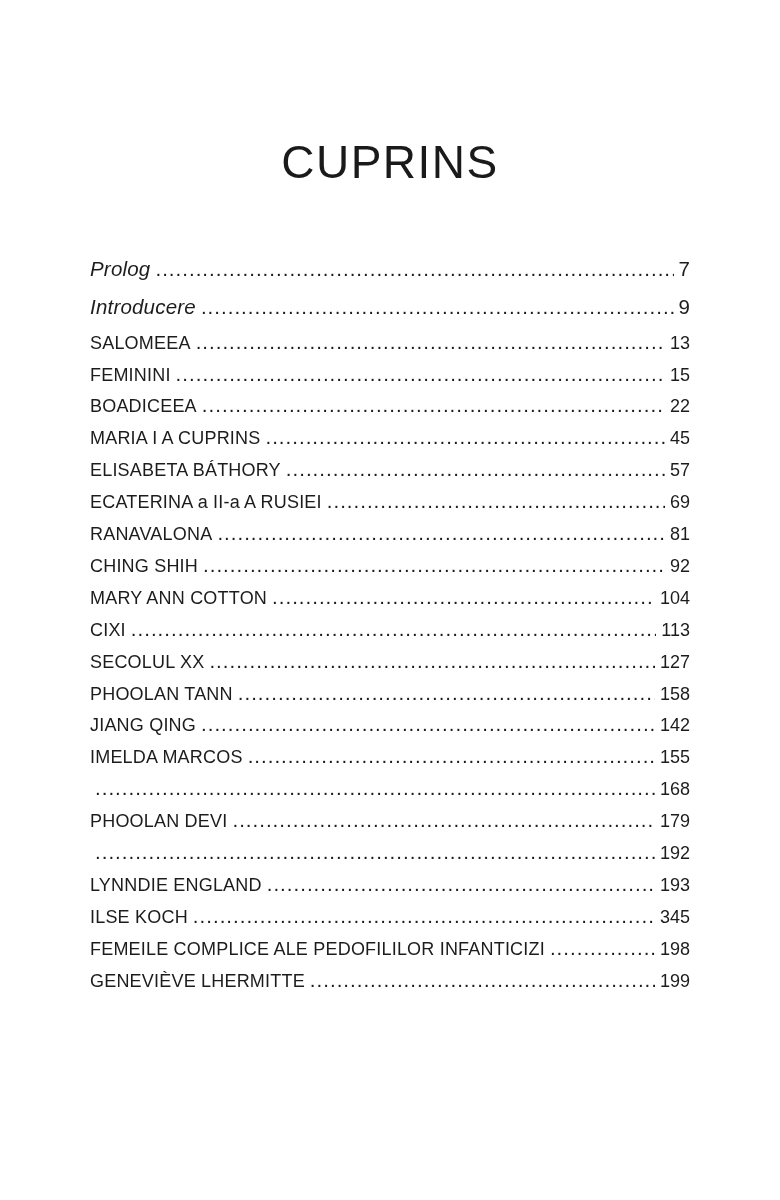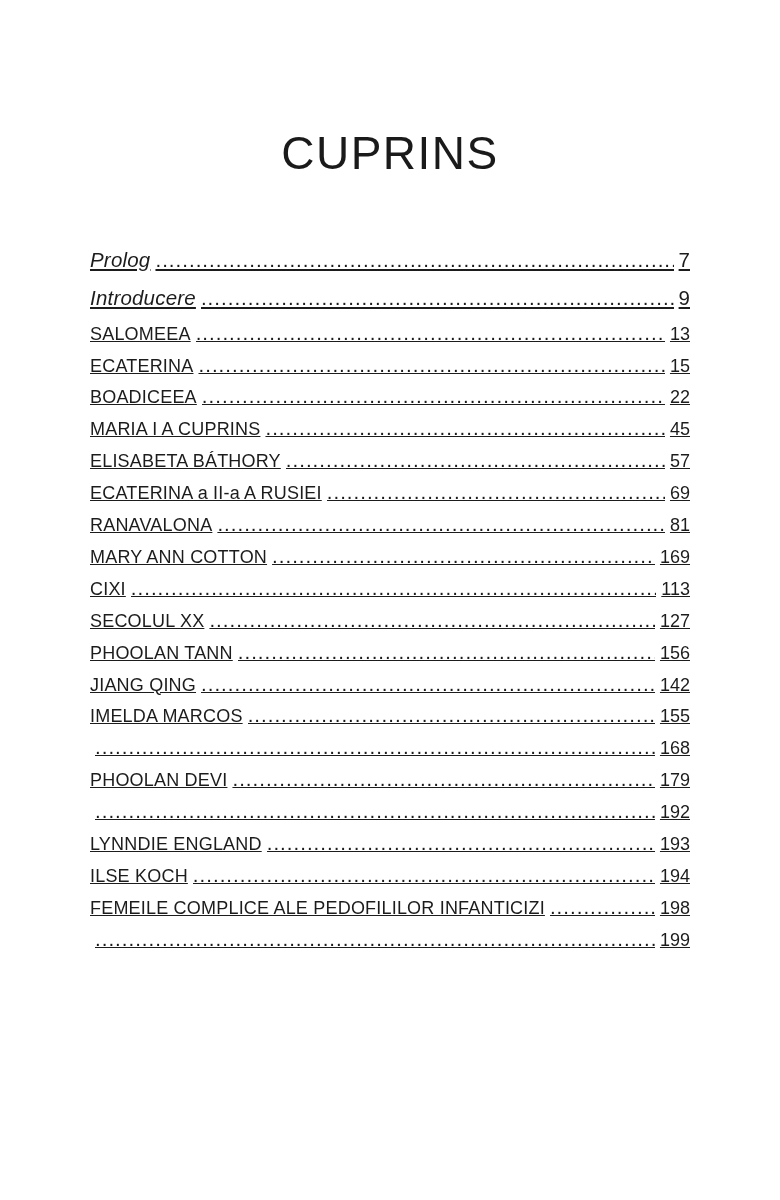--- a/index.html
+++ b/index.html
@@ -15,32 +15,31 @@
     font-family: "Liberation Sans", sans-serif;
     position: relative;
   }
   .page {
     box-sizing: border-box;
     width: 780px;
     height: 1200px;
     padding: 0 90px;
   }
   .page-title {
-    margin: 8px;
+    margin: 17px;
     padding-top: 120px;
     text-align: center;
     font-size: 46px;
     line-height: 1.1;
     font-weight: 300;
     letter-spacing: 1.5px;
     color: #1a1a1a;
   }
   .toc-list {
     margin-top: 62px;
-    text-decoration: underline;
   }
   .toc-row {
     display: flex;
     align-items: baseline;
     white-space: nowrap;
   }
   .front-row {
     line-height: 38.5px;
     font-style: italic;
     font-size: 20.5px;
@@ -91,21 +90,21 @@
     <span class="toc-label">Introducere</span>
     <span class="dot-leader"></span>
     <span class="toc-page">9</span>
   </div>
       <div class="toc-row entry-row">
     <span class="toc-label">SALOMEEA</span>
     <span class="dot-leader"></span>
     <span class="toc-page">13</span>
   </div>
       <div class="toc-row entry-row">
-    <span class="toc-label">ECATERINA</span>
+    <span class="toc-label">FEMININI</span>
     <span class="dot-leader"></span>
     <span class="toc-page">15</span>
   </div>
       <div class="toc-row entry-row">
     <span class="toc-label">BOADICEEA</span>
     <span class="dot-leader"></span>
     <span class="toc-page">22</span>
   </div>
       <div class="toc-row entry-row">
     <span class="toc-label">MARIA I A CUPRINS</span>
@@ -121,38 +120,43 @@
     <span class="toc-label">ECATERINA a II-a A RUSIEI</span>
     <span class="dot-leader"></span>
     <span class="toc-page">69</span>
   </div>
       <div class="toc-row entry-row">
     <span class="toc-label">RANAVALONA</span>
     <span class="dot-leader"></span>
     <span class="toc-page">81</span>
   </div>
       <div class="toc-row entry-row">
+    <span class="toc-label">CHING SHIH</span>
+    <span class="dot-leader"></span>
+    <span class="toc-page">92</span>
+  </div>
+      <div class="toc-row entry-row">
     <span class="toc-label">MARY ANN COTTON</span>
     <span class="dot-leader"></span>
-    <span class="toc-page">169</span>
+    <span class="toc-page">104</span>
   </div>
       <div class="toc-row entry-row">
     <span class="toc-label">CIXI</span>
     <span class="dot-leader"></span>
     <span class="toc-page">113</span>
   </div>
       <div class="toc-row entry-row">
     <span class="toc-label">SECOLUL XX</span>
     <span class="dot-leader"></span>
     <span class="toc-page">127</span>
   </div>
       <div class="toc-row entry-row">
     <span class="toc-label">PHOOLAN TANN</span>
     <span class="dot-leader"></span>
-    <span class="toc-page">156</span>
+    <span class="toc-page">158</span>
   </div>
       <div class="toc-row entry-row">
     <span class="toc-label">JIANG QING</span>
     <span class="dot-leader"></span>
     <span class="toc-page">142</span>
   </div>
       <div class="toc-row entry-row">
     <span class="toc-label">IMELDA MARCOS</span>
     <span class="dot-leader"></span>
     <span class="toc-page">155</span>
@@ -171,25 +175,26 @@
     <span class="toc-page">192</span>
   </div>
       <div class="toc-row entry-row">
     <span class="toc-label">LYNNDIE ENGLAND</span>
     <span class="dot-leader"></span>
     <span class="toc-page">193</span>
   </div>
       <div class="toc-row entry-row">
     <span class="toc-label">ILSE KOCH</span>
     <span class="dot-leader"></span>
-    <span class="toc-page">194</span>
+    <span class="toc-page">345</span>
   </div>
       <div class="toc-row entry-row">
     <span class="toc-label">FEMEILE COMPLICE ALE PEDOFILILOR INFANTICIZI</span>
     <span class="dot-leader"></span>
     <span class="toc-page">198</span>
   </div>
       <div class="toc-row entry-row">
+    <span class="toc-label">GENEVIÈVE LHERMITTE</span>
     <span class="dot-leader"></span>
     <span class="toc-page">199</span>
   </div>
     </div>
 </div>
 
 </body></html>

